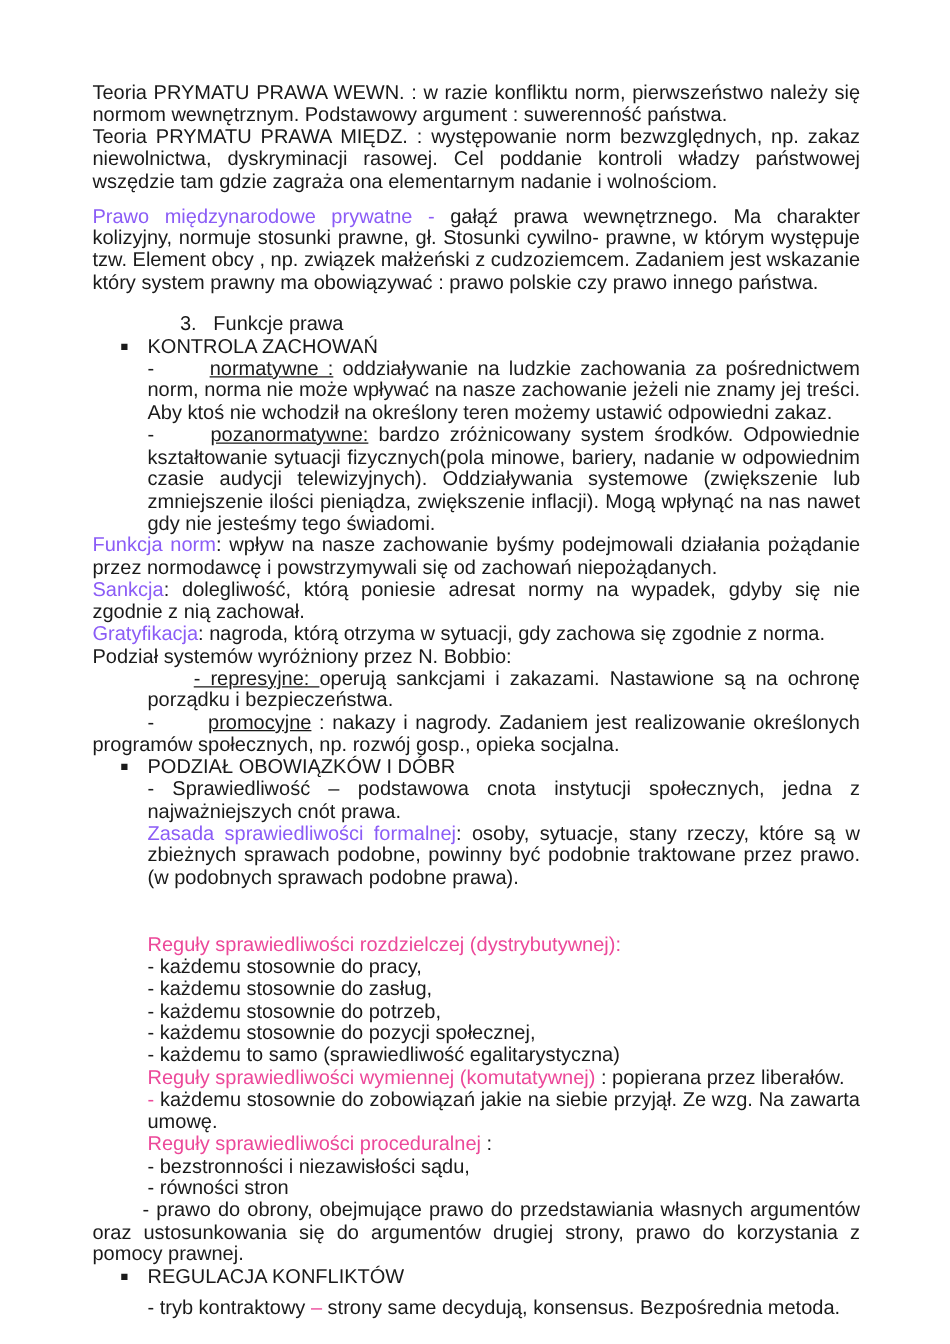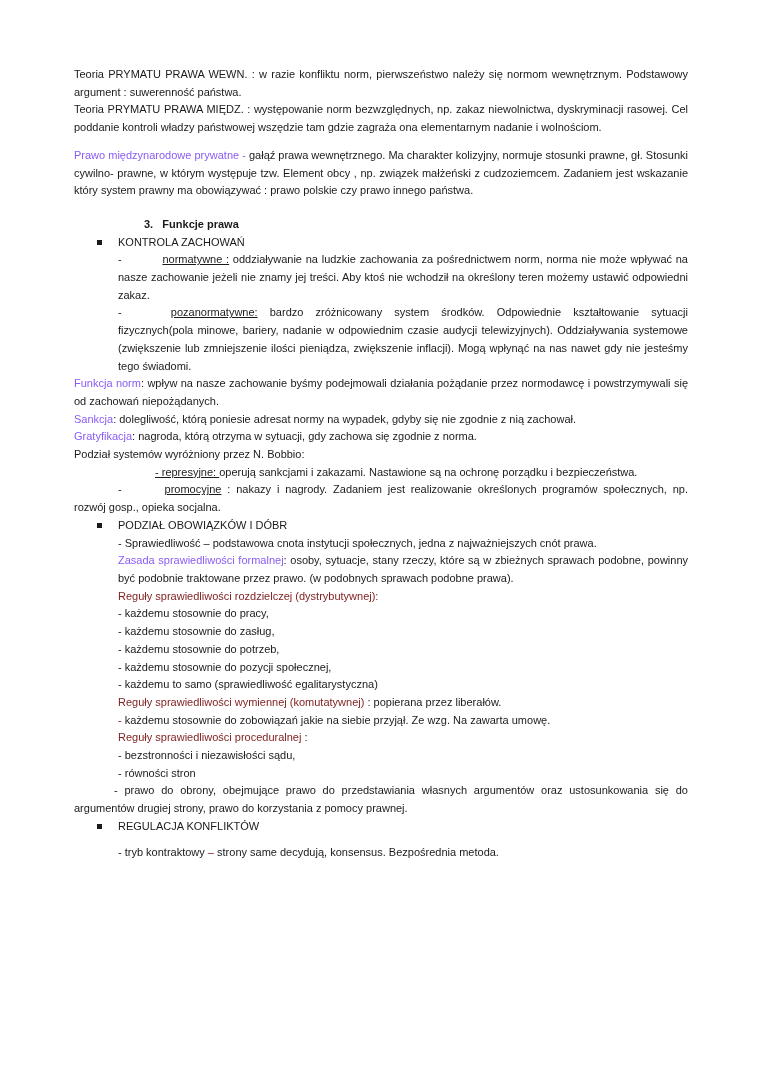--- a/index.html
+++ b/index.html
@@ -1,25 +1,25 @@
 <!DOCTYPE html>
 <html><head>
 <meta charset="utf-8">
 <style>
   html, body { margin: 0; padding: 0; background: #ffffff; }
   body { width: 760px; height: 1075px; position: relative; overflow: hidden;
          font-family: "Liberation Sans", sans-serif; color: #1a1a1a; }
-  .page { position: absolute; left: 74px; top: 66px; width: 614px; font-size: 11px; line-height: 17.7px; }
+  .page { position: absolute; left: 74px; top: 66px; width: 614px; font-size: 16px; line-height: 17.7px; }
   p { margin: 0; text-align: justify; }
   .gap { height: 10px; }
   .blue { color: #8b5cf6; }
-  .red { color: #7f1d1d; }
+  .red { color: #ec4899; margin-top: 36px; }
   .ind1 { padding-left: 44px; }
   .u { text-decoration: underline; padding-left: 37px; }
-  .heading { font-weight: bold; padding-left: 70px; margin-top: 6px; }
+  .heading { font-weight: normal; padding-left: 70px; margin-top: 6px; }
   .bullet { position: relative; padding-left: 44px; }
   .bullet .sq { position: absolute; left: 23px; top: 6px; width: 5px; height: 5px; background: #1a1a1a; }
 </style>
 </head>
 <body>
 
 <div class="page">
 
   <p>Teoria PRYMATU PRAWA WEWN. : w razie konfliktu norm, pierwszeństwo należy się normom wewnętrznym. Podstawowy argument : suwerenność państwa.</p>
   <p>Teoria PRYMATU PRAWA MIĘDZ. : występowanie norm bezwzględnych, np. zakaz niewolnictwa, dyskryminacji rasowej. Cel poddanie kontroli władzy państwowej wszędzie tam gdzie zagraża ona elementarnym nadanie i wolnościom.</p>

